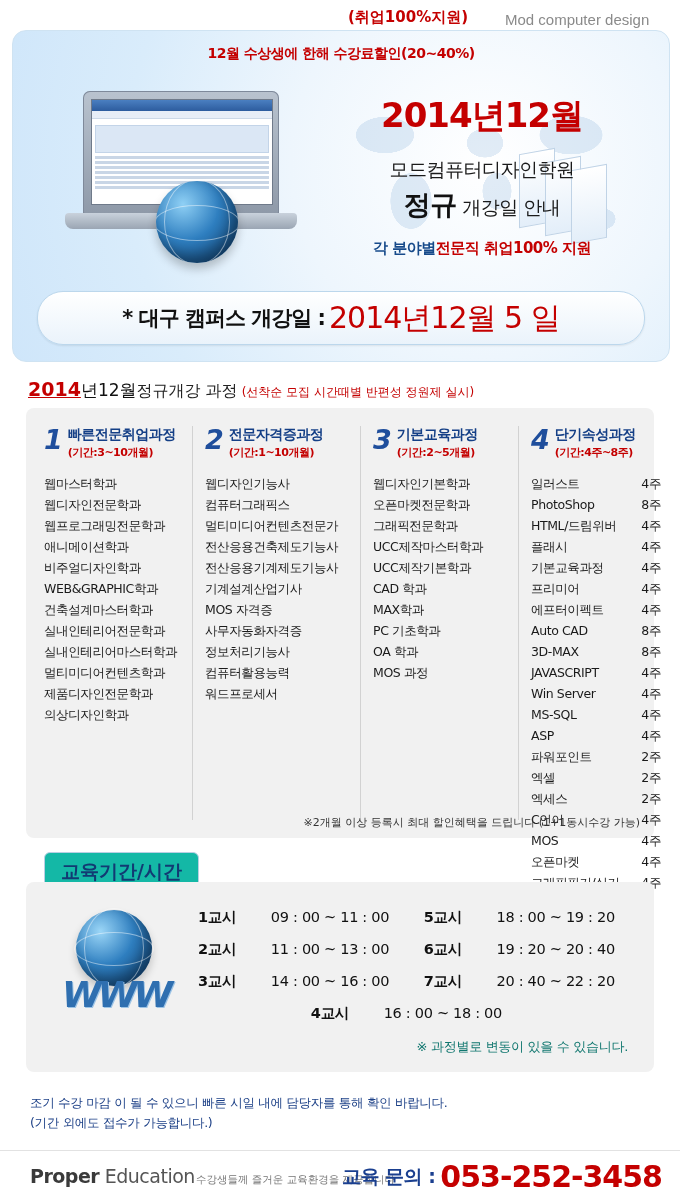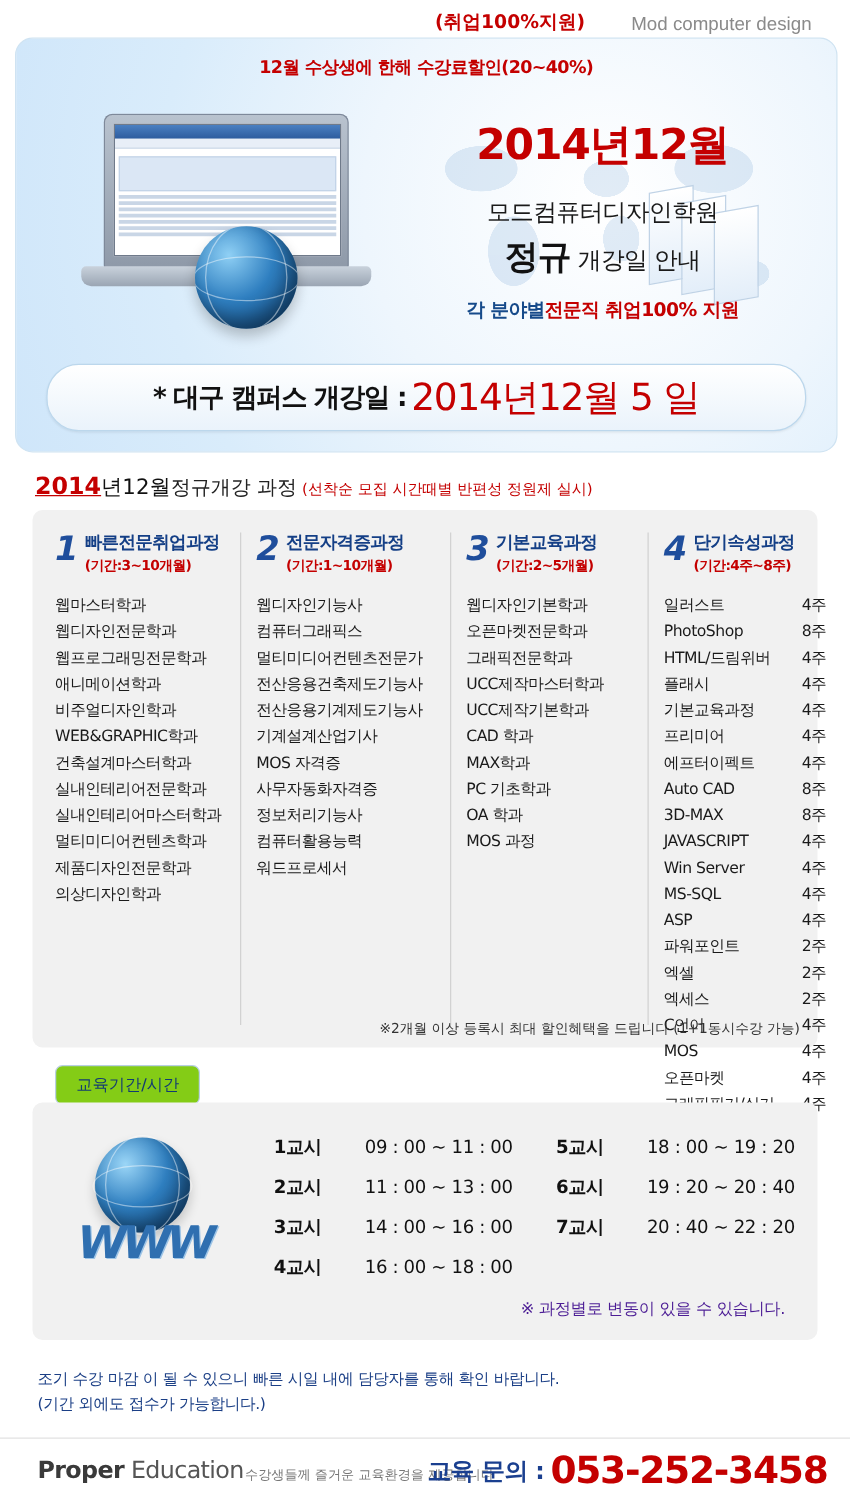--- a/index.html
+++ b/index.html
@@ -134,45 +134,45 @@
   .clist.two li{display:flex;justify-content:space-between;}
   .clist.two li span.w{color:#1a1a1a;}
   .discount{
     position:absolute;right:14px;bottom:8px;
     font-size:11px;color:#333;
   }
 
   
   .timetag{
     position:absolute;left:44px;top:852px;
-    background:#84cc16;border:1px solid #b9cfe3;border-radius:6px;
-    padding:6px 16px;font-size:13px;font-weight:normal;color:#123a73;
+    background:#14b8a6;border:1px solid #b9cfe3;border-radius:6px;
+    padding:6px 16px;font-size:19px;font-weight:bold;color:#123a73;
   }
   .timebox{
     position:absolute;left:26px;top:882px;width:628px;height:190px;
     background:#f1f1f1;border-radius:8px;
   }
   .tglobe{
     position:absolute;left:50px;top:28px;width:76px;height:76px;border-radius:50%;
     background:radial-gradient(circle at 32% 28%, #9bd6f7 0%, #2f7fc0 45%, #0c3c6f 100%);
     box-shadow:0 5px 9px rgba(0,0,0,.2), inset -6px -8px 14px rgba(0,0,0,.35);
   }
   .tglobe:before,.tglobe:after{content:"";position:absolute;border:1px solid rgba(255,255,255,.45);border-radius:50%;}
   .tglobe:before{left:8px;top:-2px;width:58px;height:78px;}
   .tglobe:after{left:-2px;top:22px;width:78px;height:32px;}
   .www{
     position:absolute;left:36px;top:92px;width:104px;text-align:center;
     font-size:36px;font-weight:bold;font-style:italic;letter-spacing:-4px;
     color:#2f6fb0;text-shadow:1px 1px 0 #9dc4e6;
   }
-  .trows{position:absolute;left:193px;top:26px;}
+  .trows{position:absolute;left:172px;top:26px;text-align:center;}
   .trow{font-size:14.5px;color:#111;margin-bottom:13px;white-space:nowrap;letter-spacing:-0.3px;}
   .trow .lab{font-weight:bold;}
   .trow .gap{display:inline-block;width:26px;}
-  .tnote{position:absolute;right:26px;bottom:16px;font-size:13px;color:#4c1d95;letter-spacing:-0.3px;}
+  .tnote{position:absolute;right:26px;bottom:16px;font-size:13px;color:#0f766e;letter-spacing:-0.3px;}
 
   
   .fn{position:absolute;left:30px;top:1095px;font-size:12.5px;color:#1b3f86;letter-spacing:-0.3px;}
   .fn2{position:absolute;left:30px;top:1115px;font-size:12.5px;color:#1b3f86;letter-spacing:-0.3px;}
 
   .footbar{position:absolute;left:0;top:1150px;width:680px;height:49px;border-top:1px solid #e2e2e2;background:#fff;}
   .logo{position:absolute;left:30px;top:14px;font-size:19px;color:#3a3a3a;letter-spacing:-0.5px;}
   .logo b{font-weight:bold;}
   .logo .lt{font-weight:normal;color:#555;}
   .slogan{position:absolute;left:196px;top:22px;font-size:10.5px;color:#777;}

